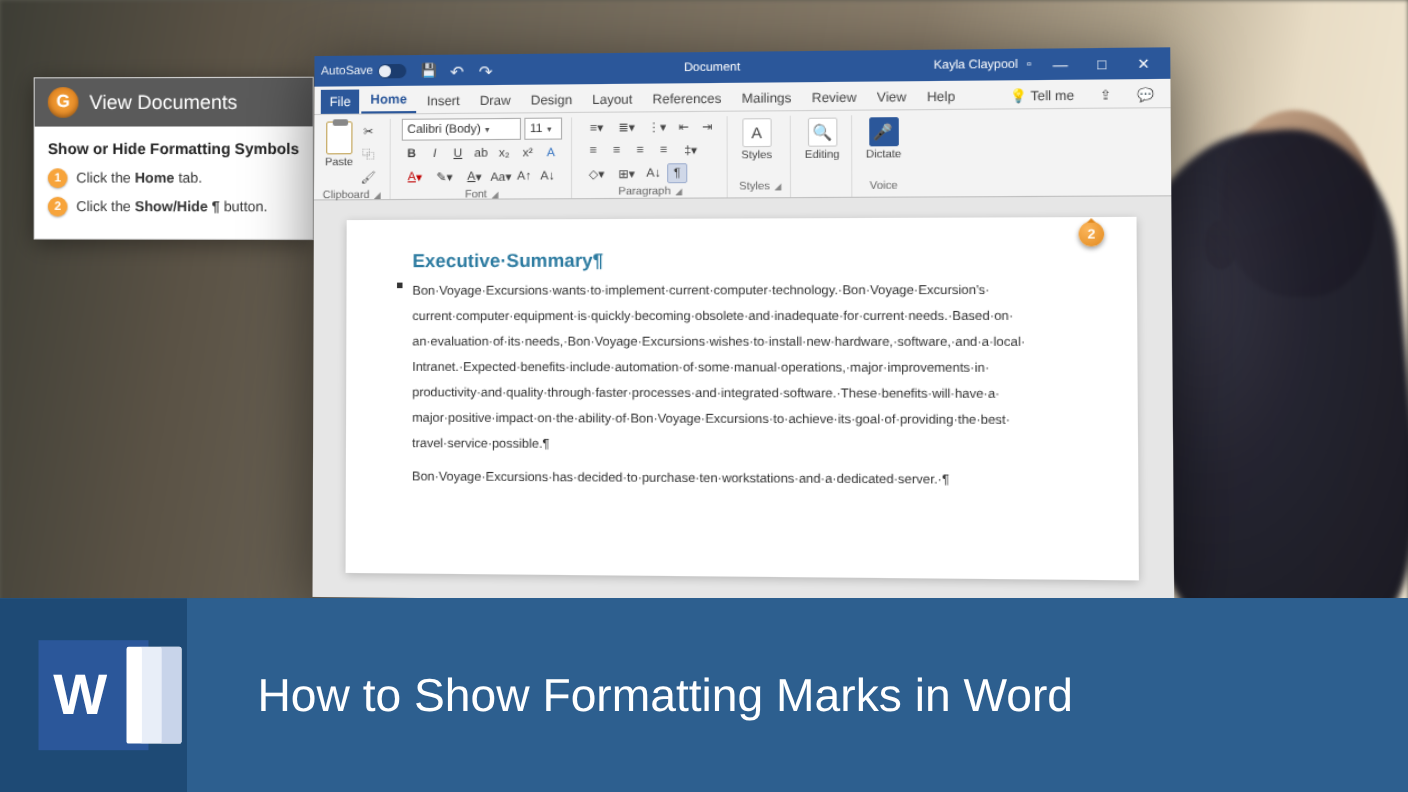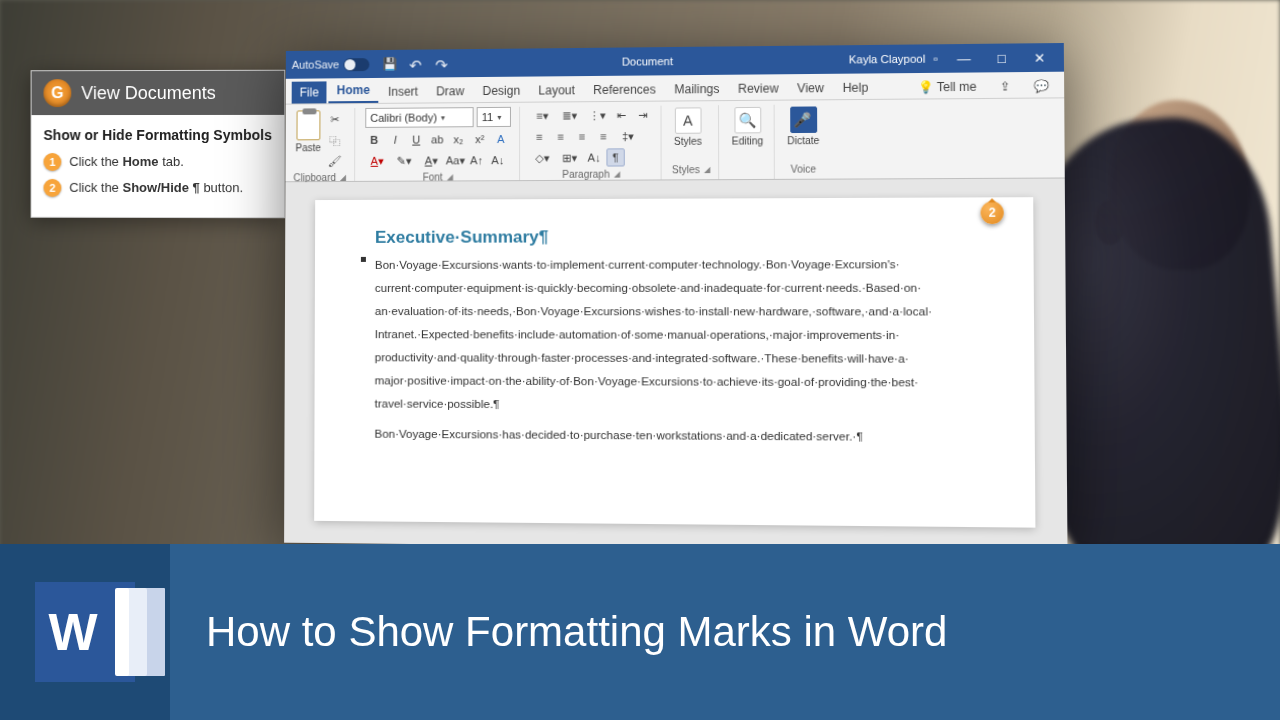--- a/index.html
+++ b/index.html
@@ -63,21 +63,21 @@
 .callout2::before { content:''; position:absolute; top:-7px; left:7px; border:4px solid transparent; border-bottom-color:#e28a1f; }
 
 
 .banner { position:absolute; left:0; right:0; bottom:0; height:176px; display:flex; }
 .banner-left { width:170px; background:#1e4a75; display:flex; align-items:center; justify-content:center; }
 .word-logo { width:100px; height:100px; background:#2b579a; position:relative; display:flex; align-items:center; justify-content:center; color:#fff; font-size:52px; font-weight:bold; font-family:"Segoe UI",Arial;}
 .word-logo::after { content:''; position:absolute; right:-30px; top:6px; width:50px; height:88px; background:#fff; border-radius:2px; box-shadow:inset -18px 0 0 #c8d4ea, inset -36px 0 0 #e8eef8; }
 .word-logo span{ position:relative; z-index:2; left:-12px; }
 .banner-right { flex:1; background:#2d5f8f; display:flex; flex-direction:column; justify-content:center; padding-left:36px; color:#fff; }
 .banner-sub { font-size:26px; font-weight:300; opacity:0.95; }
-.banner-title { font-size:42px; font-weight:300; line-height:1.1; }
+.banner-title { font-size:42px; font-weight:300; line-height:1.1;margin-left:28px; }
 
 
 .i-save::before{content:'💾';font-size:12px}
 .i-undo::before{content:'↶';font-size:15px}
 .i-redo::before{content:'↷';font-size:15px}
 
 </style>
 </head>
 <body>
 

